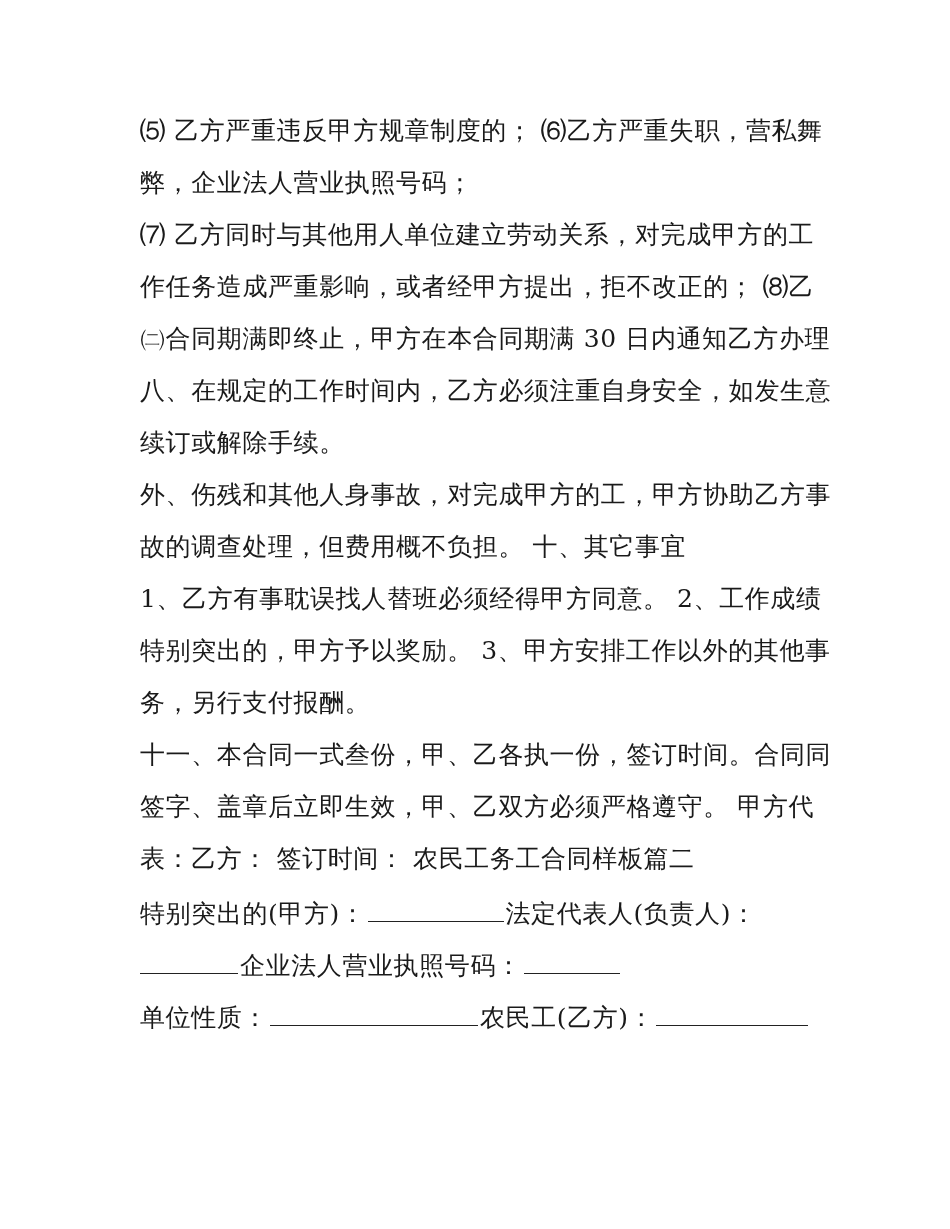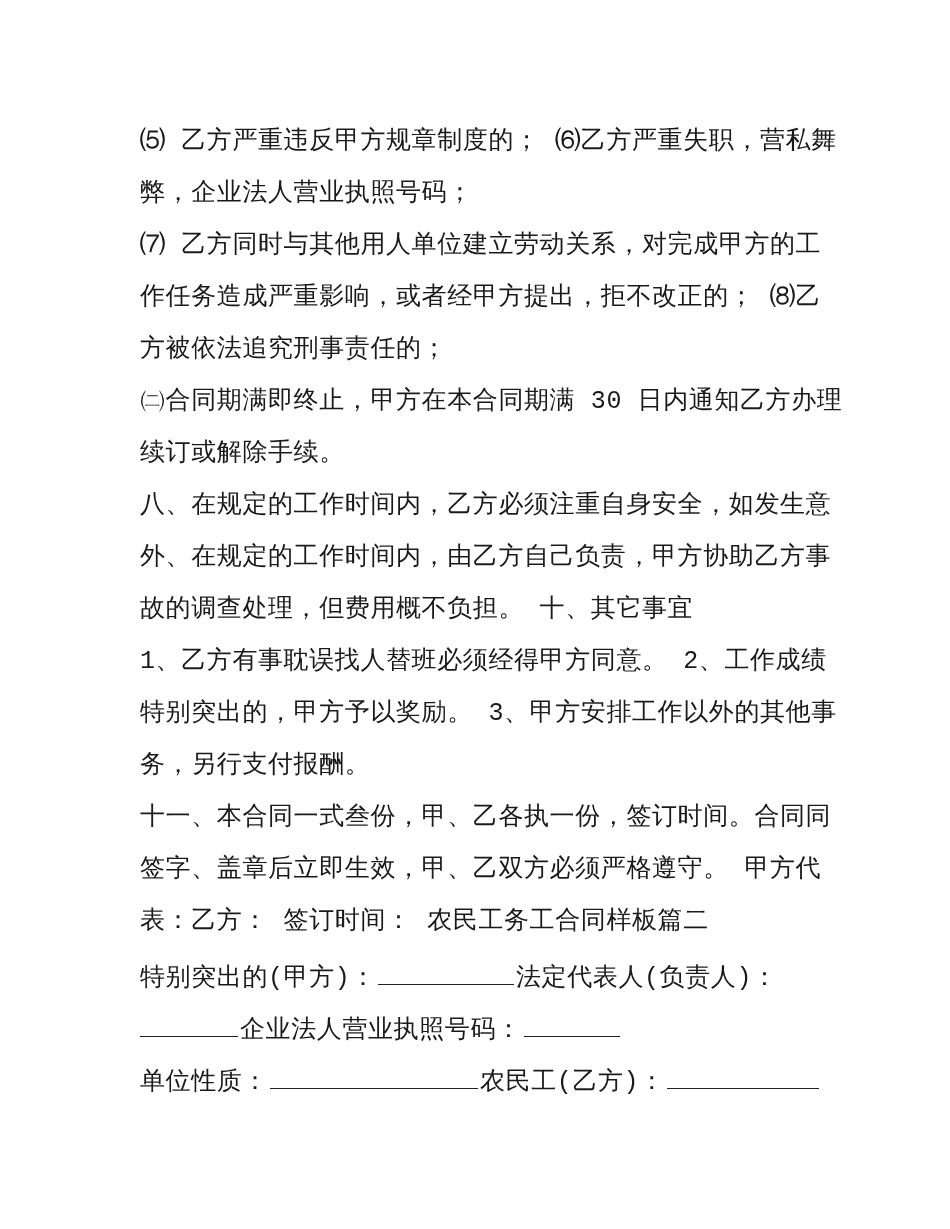--- a/index.html
+++ b/index.html
@@ -11,23 +11,22 @@
       width: 950px;
       height: 1229px;
       position: relative;
       overflow: hidden;
       font-family: "DejaVu Serif", "Liberation Serif", serif;
       color: #1a1a1a;
     }
     .page {
       position: absolute;
       left: 140px;
-      top: 122px;
+      top: 111px;
       width: 680px;
-      font-family: Liberation Mono, monospace;
     }
     .line {
       height: 52px;
       line-height: 40px;
       font-size: 25px;
       white-space: nowrap;
       letter-spacing: 0.6px;
     }
     .blank {
       display: inline-block;
@@ -38,25 +37,24 @@
     }
   </style>
 </head>
 <body>
 
 <div class="page">
   <div class="line">⑸ 乙方严重违反甲方规章制度的； ⑹乙方严重失职，营私舞</div>
   <div class="line">弊，企业法人营业执照号码；</div>
   <div class="line">⑺ 乙方同时与其他用人单位建立劳动关系，对完成甲方的工</div>
   <div class="line">作任务造成严重影响，或者经甲方提出，拒不改正的； ⑻乙</div>
-  <div class="line">方被依法追究刑事责任的；</div>
   <div class="line">㈡合同期满即终止，甲方在本合同期满 30 日内通知乙方办理</div>
+  <div class="line">八、在规定的工作时间内，乙方必须注重自身安全，如发生意</div>
   <div class="line">续订或解除手续。</div>
-  <div class="line">八、在规定的工作时间内，乙方必须注重自身安全，如发生意</div>
-  <div class="line">外、在规定的工作时间内，由乙方自己负责，甲方协助乙方事</div>
+  <div class="line">外、伤残和其他人身事故，对完成甲方的工，甲方协助乙方事</div>
   <div class="line">故的调查处理，但费用概不负担。 十、其它事宜</div>
   <div class="line">1、乙方有事耽误找人替班必须经得甲方同意。 2、工作成绩</div>
   <div class="line">特别突出的，甲方予以奖励。 3、甲方安排工作以外的其他事</div>
   <div class="line">务，另行支付报酬。</div>
   <div class="line">十一、本合同一式叁份，甲、乙各执一份，签订时间。合同同</div>
   <div class="line">签字、盖章后立即生效，甲、乙双方必须严格遵守。 甲方代</div>
   <div class="line">表：乙方： 签订时间： 农民工务工合同样板篇二</div>
 
   <div class="line">
     <span>特别突出的(甲方)：</span><span class="blank" style="width:136px"></span><span>法定代表人(负责人)：</span>

